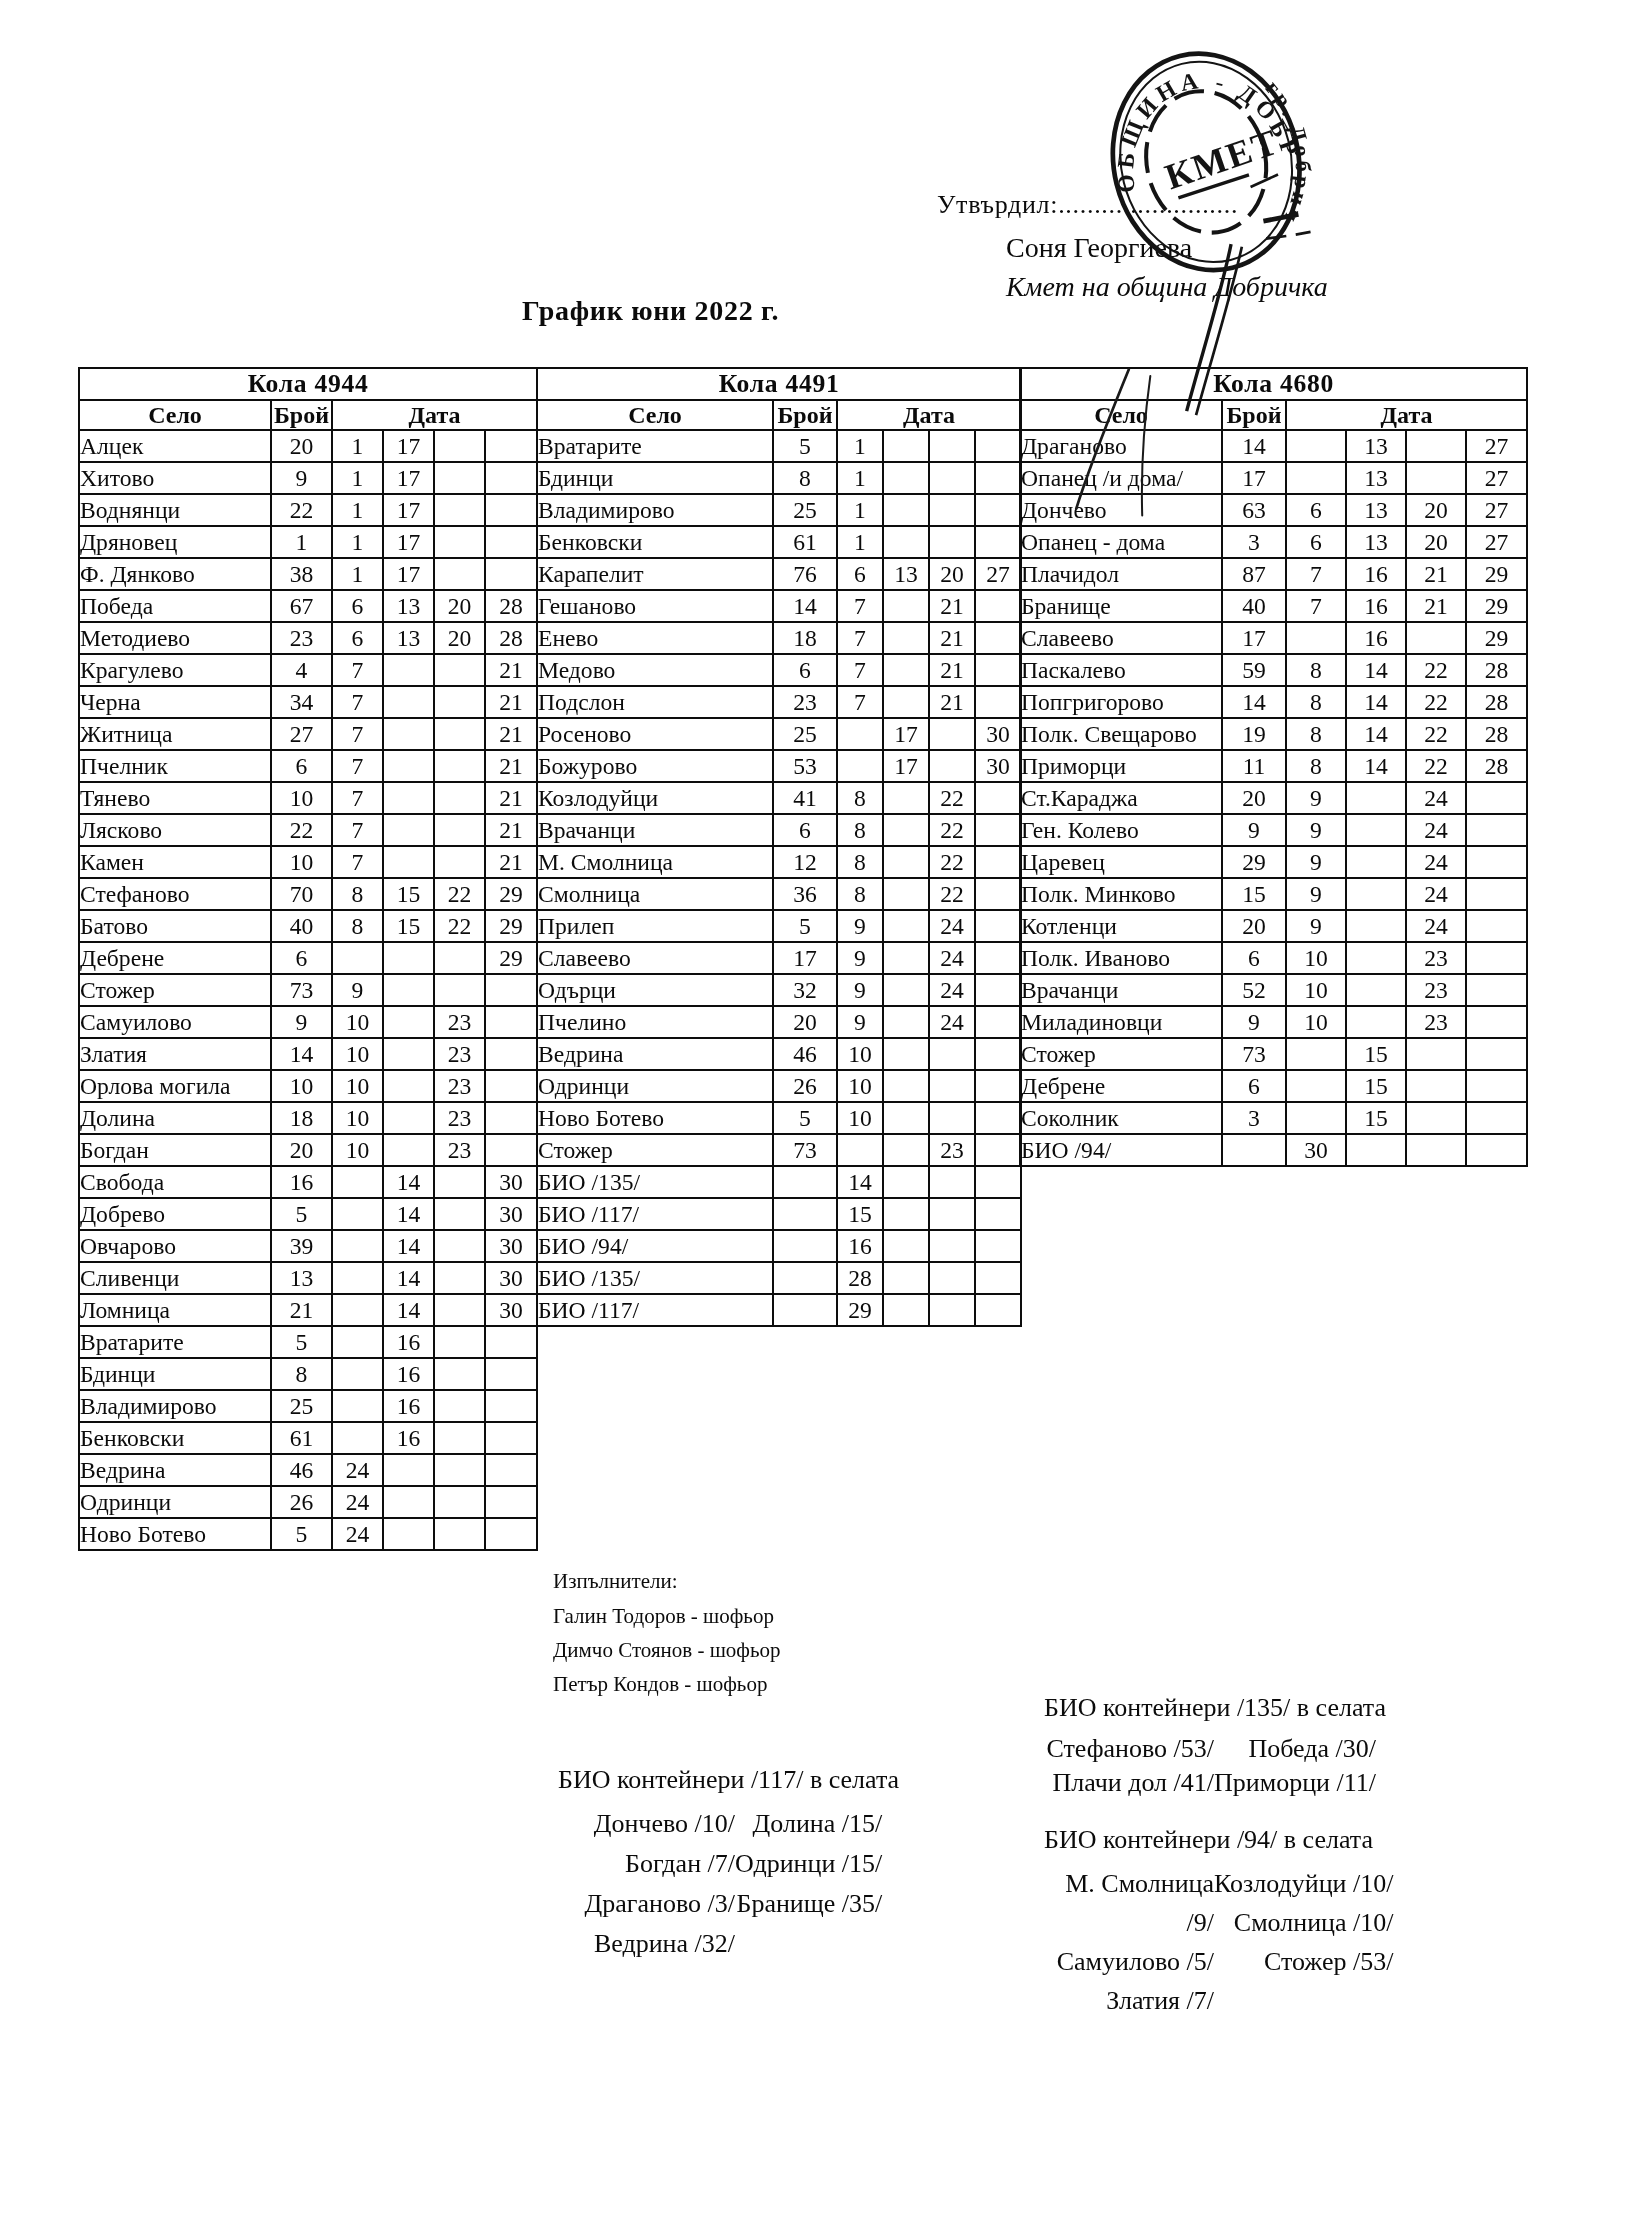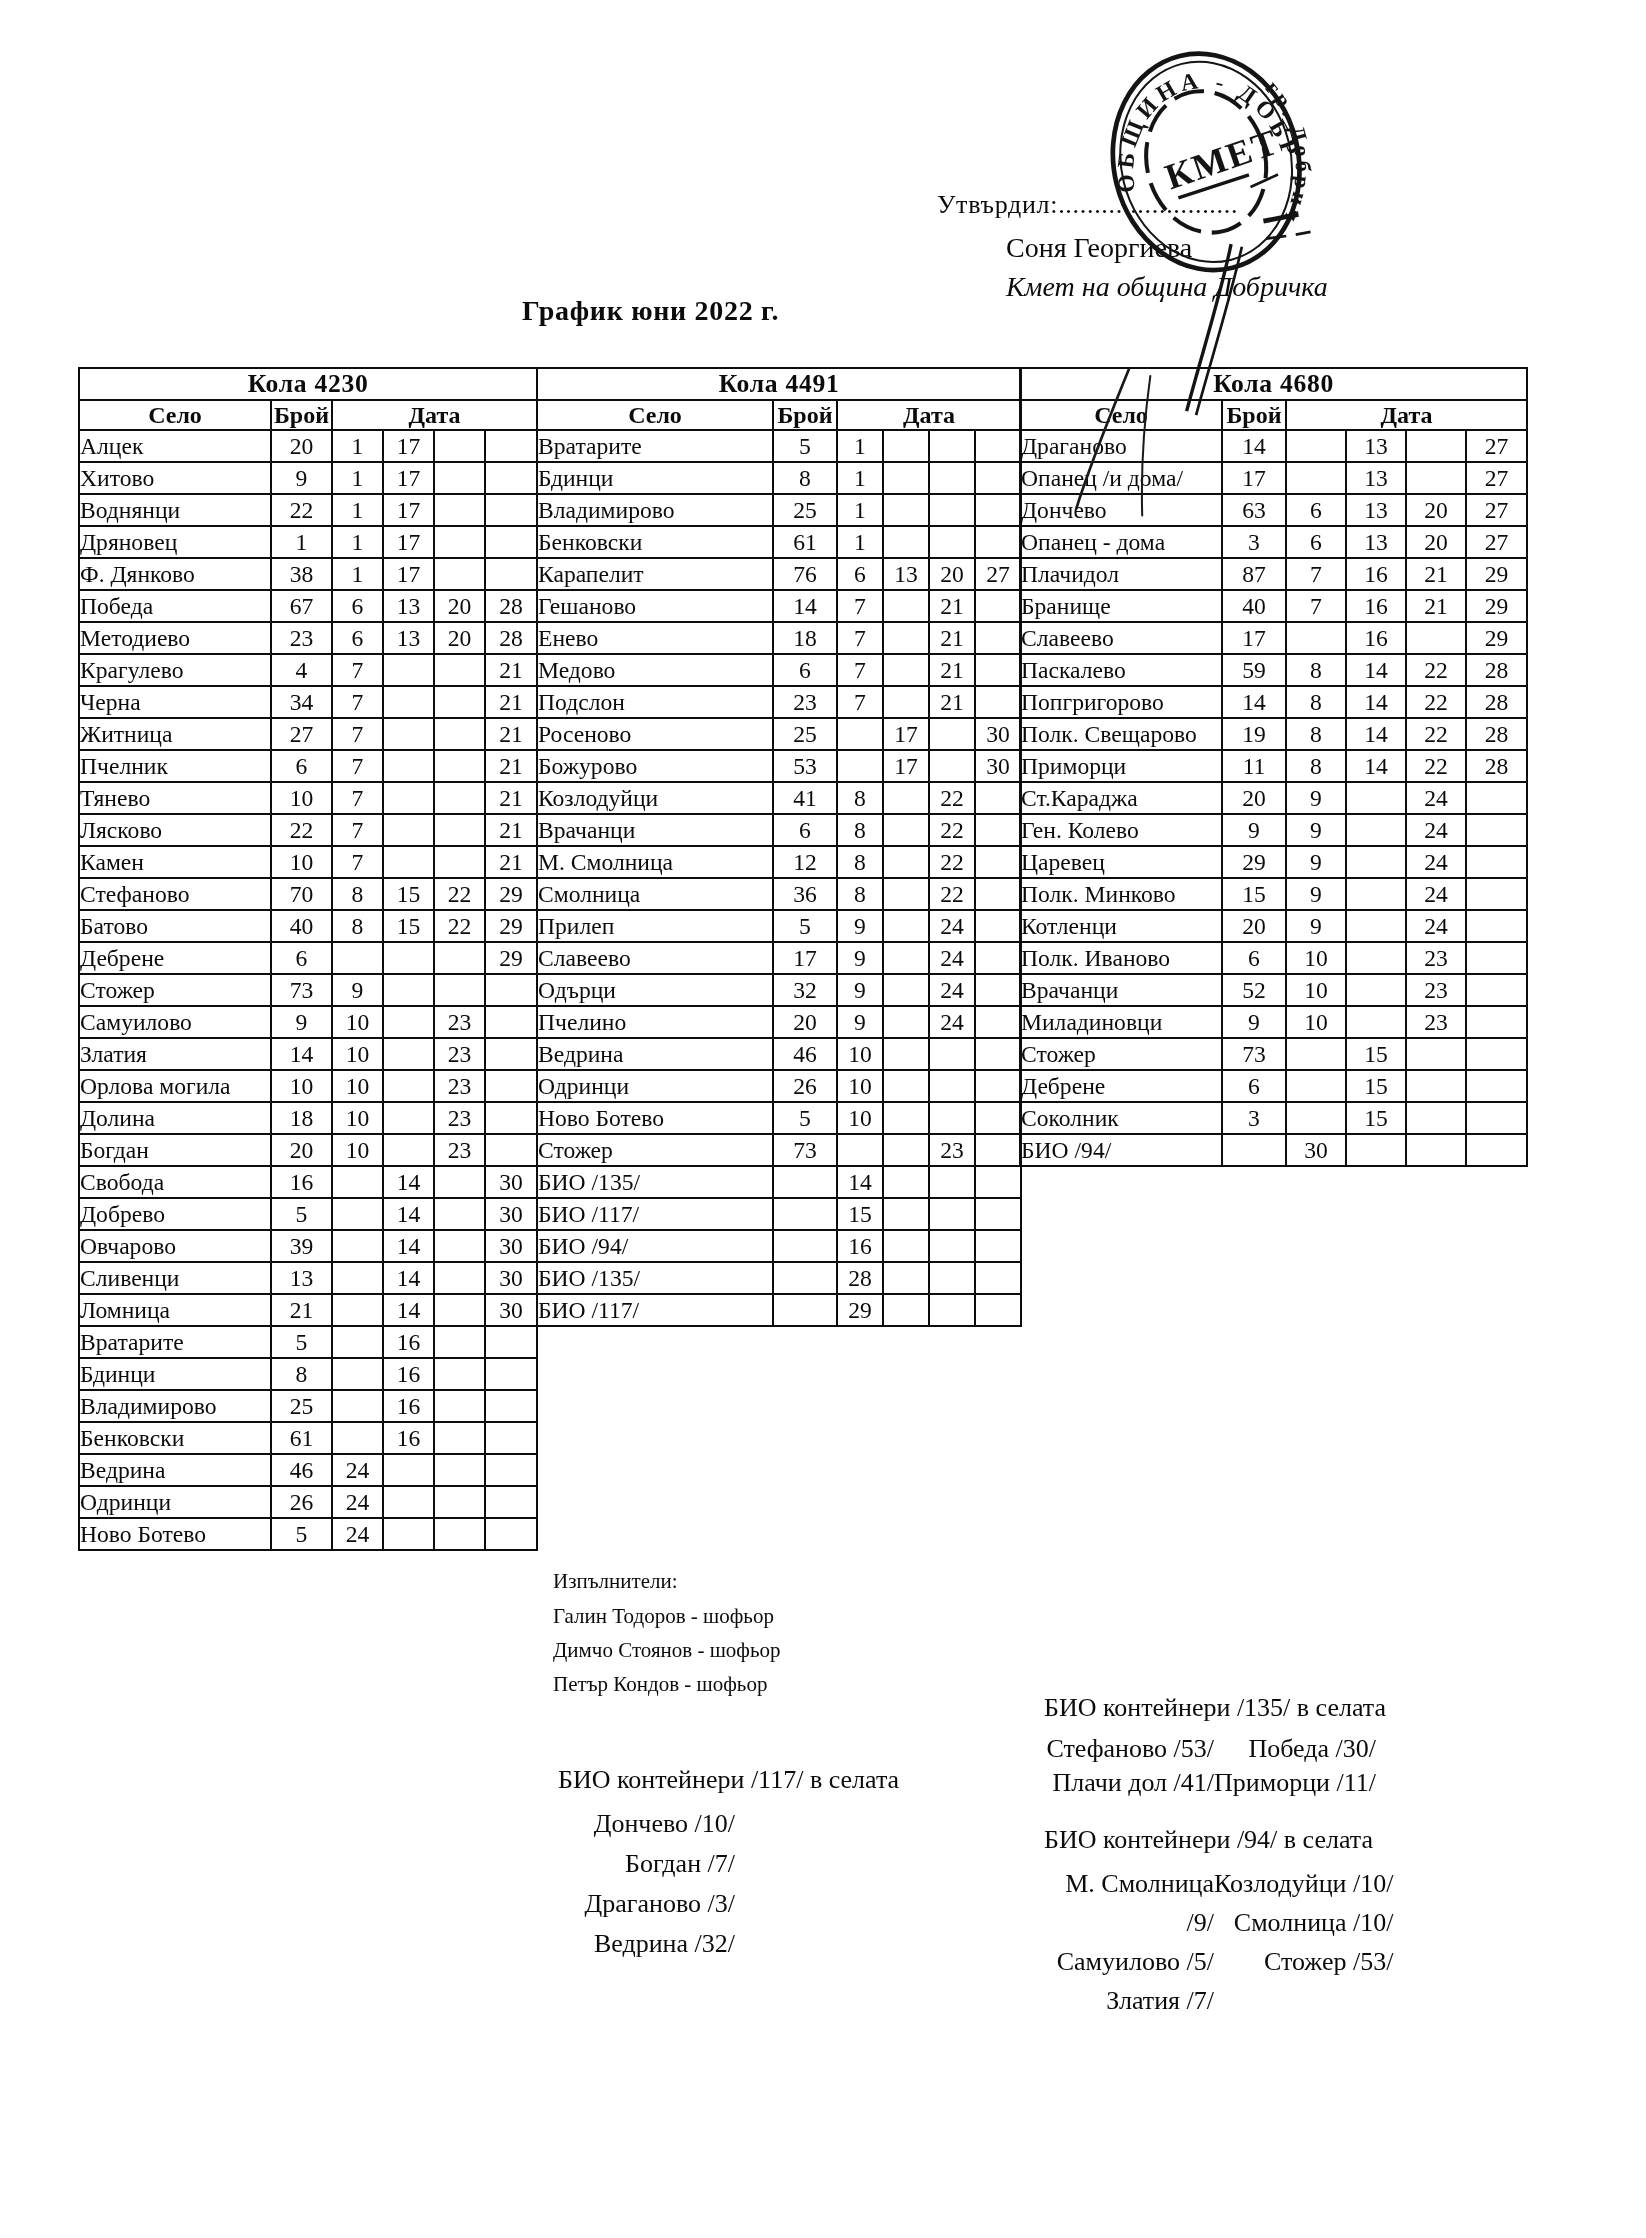--- a/index.html
+++ b/index.html
@@ -88,21 +88,21 @@
       <colgroup>
         <col style="width: 192px;">
         <col style="width: 61px;">
         <col style="width: 51px;">
         <col style="width: 51px;">
         <col style="width: 51px;">
         <col style="width: 52px;">
       </colgroup>
       <thead>
         <tr>
-          <th colspan="6" class="car">Кола 4230</th>
+          <th colspan="6" class="car">Кола 4944</th>
         </tr>
         <tr>
           <th colspan="1" class="colh">Село</th>
           <th colspan="1" class="colh">Брой</th>
           <th colspan="4" class="colh">Дата</th>
         </tr>
       </thead>
       <tbody>
         <tr>
           <td class="v">Алцек</td>
@@ -856,20 +856,25 @@
   </div>
 
   <div class="abs bio" id="bio0">
     <div class="hd">БИО контейнери /117/ в селата</div>
     <div class="bio-cols">
       <div class="c1">
           <div class="it">Дончево /10/</div>
           <div class="it">Богдан /7/</div>
           <div class="it">Драганово /3/</div>
           <div class="it">Ведрина /32/</div>
+        </div>
+      <div class="c2">
+          <div class="it">Долина /15/</div>
+          <div class="it">Одринци /15/</div>
+          <div class="it">Бранище /35/</div>
         </div>
     </div>
   </div>
   <div class="abs bio" id="bio1">
     <div class="hd">БИО контейнери /135/ в селата</div>
     <div class="bio-cols">
       <div class="c1">
           <div class="it">Стефаново /53/</div>
           <div class="it">Плачи дол /41/</div>
         </div>

